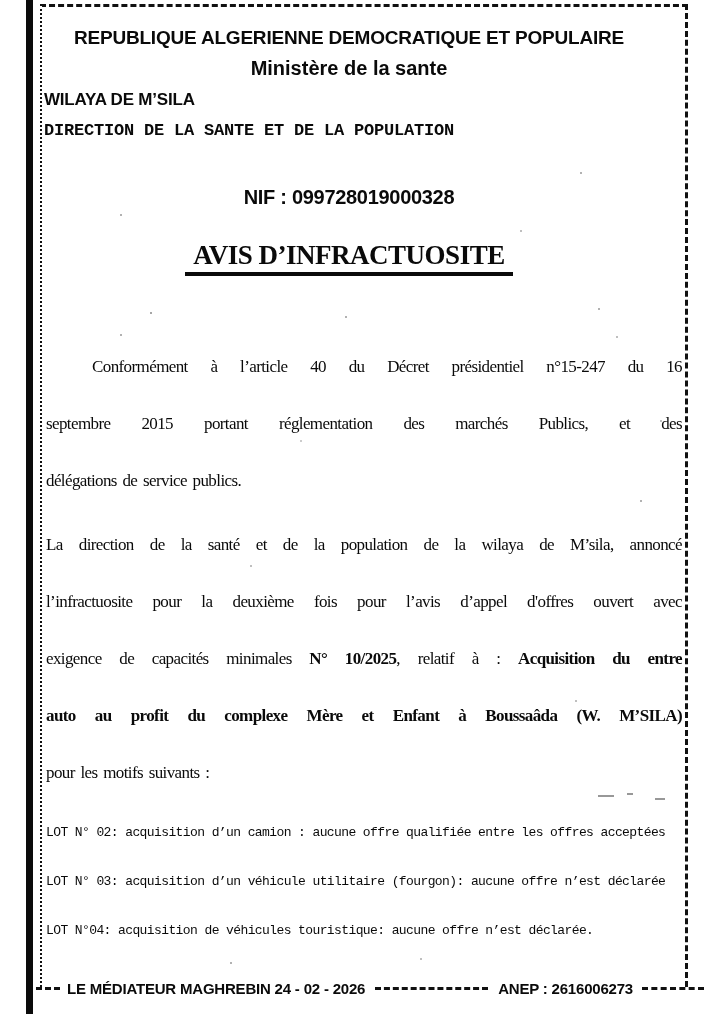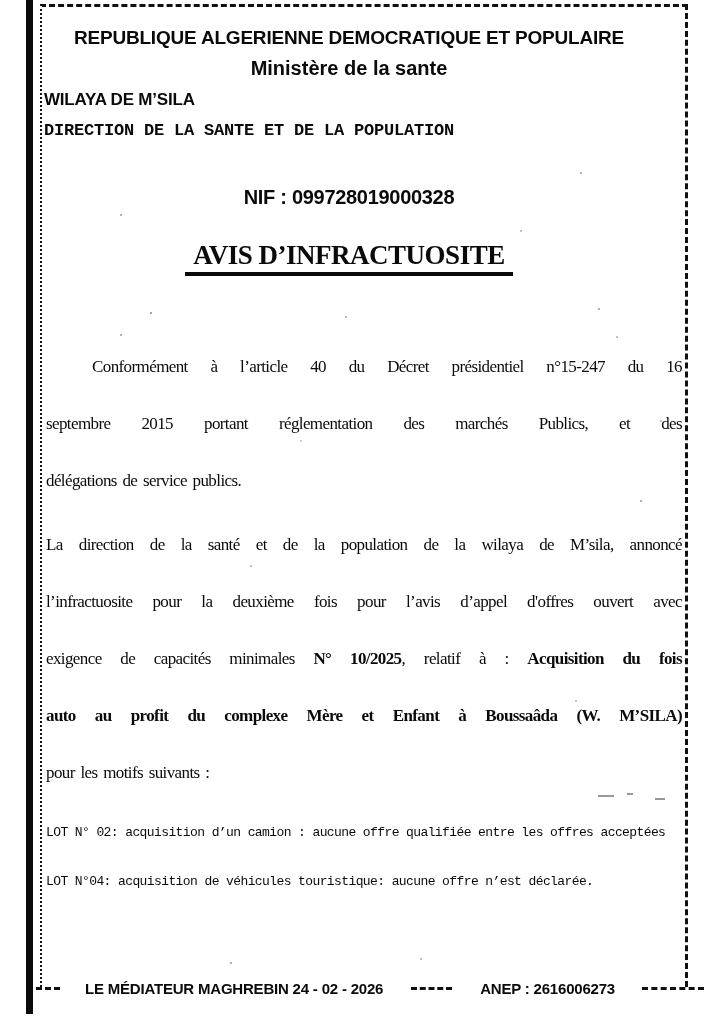--- a/index.html
+++ b/index.html
@@ -73,21 +73,20 @@
   
   .footer-row {
     left: 36px; top: 974px;
     width: 668px; height: 28px;
     display: flex;
     align-items: center;
     font-size: 15px;
     font-weight: bold;
     letter-spacing: -0.2px;
     white-space: nowrap;
-    gap: 18px;
   }
   .dash-seg { border-top: 3px dashed #111; height: 0; }
   .dash-a { width: 24px; margin-right: 7px; }
   .dash-b { flex: 1; margin: 0 10px; }
   .dash-c { width: 62px; margin-left: 9px; }
   
   .speck {
     position: absolute; left: 0; top: 0;
     width: 2px; height: 2px; background: transparent;
     box-shadow:
@@ -141,27 +140,28 @@
 
   <div class="abs para para-1">
     <div class="jline indent">Conformément à l’article 40 du Décret présidentiel n°15-247 du 16</div>
     <div class="jline">septembre 2015 portant réglementation des marchés Publics, et des</div>
     <div class="jline last">délégations de service publics.</div>
   </div>
 
   <div class="abs para para-2">
     <div class="jline">La direction de la santé et de la population de la wilaya de M’sila, annoncé</div>
     <div class="jline">l’infractuosite pour la deuxième fois pour l’avis d’appel d'offres ouvert avec</div>
-    <div class="jline"><span>exigence de capacités minimales </span><span class="b">N° 10/2025</span><span>, relatif à : </span><span class="b">Acquisition du fois</span></div>
+    <div class="jline"><span>exigence de capacités minimales </span><span class="b">N° 10/2025</span><span>, relatif à : </span><span class="b">Acquisition du entre</span></div>
     <div class="jline b">auto au profit du complexe Mère et Enfant à Boussaâda (W. M’SILA)</div>
     <div class="jline last">pour les motifs suivants :</div>
   </div>
 
   <div class="abs lots">
     <div>LOT N° 02: acquisition d’un camion : aucune offre qualifiée entre les offres acceptées</div>
+    <div>LOT N° 03: acquisition d’un véhicule utilitaire (fourgon): aucune offre n’est déclarée</div>
     <div>LOT N°04: acquisition de véhicules touristique: aucune offre n’est déclarée.</div>
   </div>
 
   <div class="abs sans footer-row">
     <span class="dash-seg dash-a"></span>
     <span>LE MÉDIATEUR MAGHREBIN 24 - 02 - 2026</span>
     <span class="dash-seg dash-b"></span>
     <span>ANEP : 2616006273</span>
     <span class="dash-seg dash-c"></span>
   </div>

